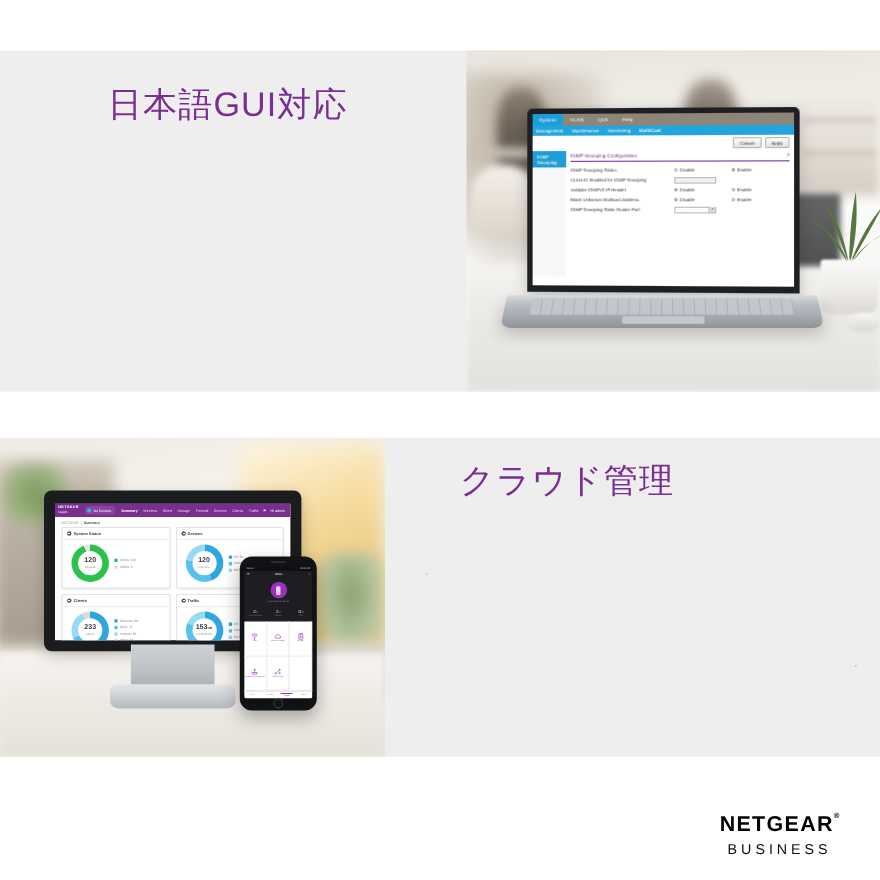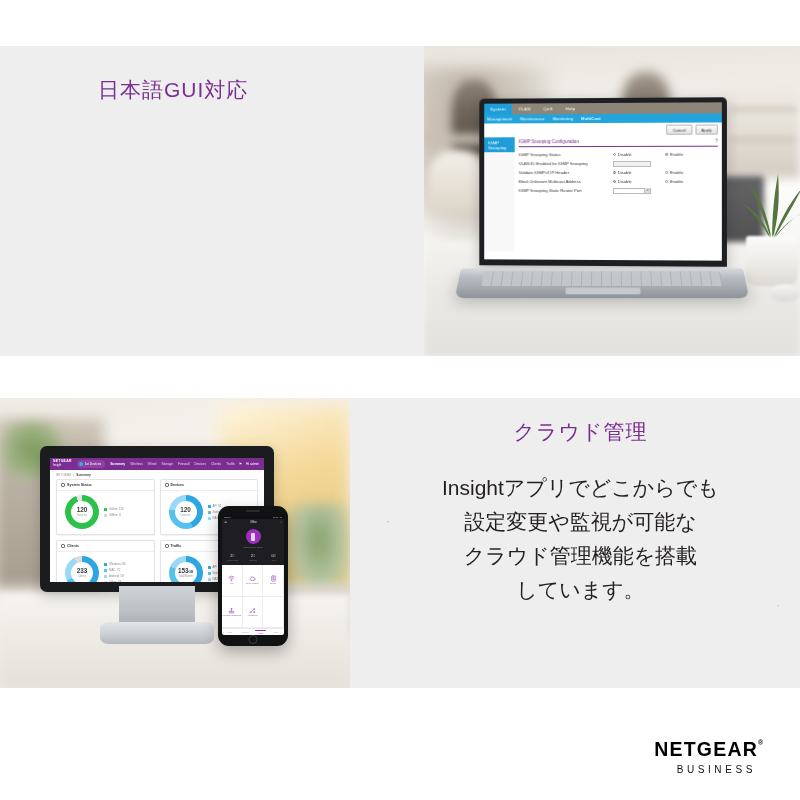--- a/index.html
+++ b/index.html
@@ -12,21 +12,21 @@
   }
 
   
   #section-gui {
     position:absolute; left:0; top:46px; width:800px; height:310px;
     background:#eeeeee;
   }
   .text-col { position:absolute; }
   .feature-title {
     color:#7b2e91;
-    font-size:21px;
+    font-size:31px;
     letter-spacing:1px;
     font-weight:400;
     line-height:1.1;
     white-space:nowrap;
   }
   .feature-body {
     color:#231f20;
     font-size:21px;
     line-height:1.62;
     font-weight:400;
@@ -229,32 +229,32 @@
   .ph-cell { border-right:.4px solid #ececec; border-bottom:.4px solid #ececec;
     display:flex; flex-direction:column; align-items:center; justify-content:center; gap:1px; }
   .ph-ico { width:7px; height:7px; color:#9b30c0; }
   .ph-cell span { font-size:1.8px; color:#6b6b6b; text-align:center; line-height:1.1; }
   .ph-tabs { height:7px; background:#fff; border-top:.4px solid #e8e8e8;
     display:flex; align-items:center; }
   .ph-tab { flex:1; text-align:center; font-size:1.7px; color:#9a9a9a; }
   .ph-tab.sel { color:#9b30c0; }
   .ph-tab-ind { width:11px; height:1.2px; background:#9b30c0; margin:0 auto 1px; border-radius:1px; }
 
-  #cloud-text { left:442px; top:22px;text-align:center; }
+  #cloud-text { left:418px; top:22px; }
   #cloud-text .feature-body { margin-top:28px; }
 
   
   .dot-mark { position:absolute; color:#bdbdbd; font-size:13px; line-height:1; }
 
   
   #footer { position:absolute; left:0; top:688px; width:800px; height:112px; background:#ffffff; }
   #logo { position:absolute; right:42px; top:50px; text-align:right; }
   #logo-main { font-size:19.5px; font-weight:bold; letter-spacing:1.2px; color:#000; position:relative; }
   #logo-main sup { font-size:7px; position:absolute; top:1px; }
-  #logo-sub { font-size:10px; letter-spacing:3.6px; color:#111; margin-top:3px; margin-right:2px; }
+  #logo-sub { font-size:13px; letter-spacing:3.6px; color:#111; margin-top:3px; margin-right:2px; }
 </style>
 </head>
 <body>
 
 <div id="section-gui">
 
   <div class="text-col" id="gui-text">
     <div class="feature-title">日本語GUI対応</div>
   </div>
 
@@ -636,24 +636,20 @@
           </div>
           <div class="ph-tab">More</div>
         </div>
       </div>
       <div id="phone-home"></div>
     </div>
   </div>
 
   <div class="text-col" id="cloud-text">
     <div class="feature-title">クラウド管理</div>
-    <div class="feature-body">Insightアプリでどこからでも
-設定変更や監視が可能な
-クラウド管理機能を搭載
-しています。</div>
   </div>
 
   <span class="dot-mark" style="left:386px; top:116px;">·</span>
   <span class="dot-mark" style="left:776px; top:200px;">·</span>
 </div>
 
 <div id="footer">
   <div id="logo">
     <div id="logo-main"><span>NETGEAR</span><sup>®</sup></div>
     <div id="logo-sub">BUSINESS</div>

